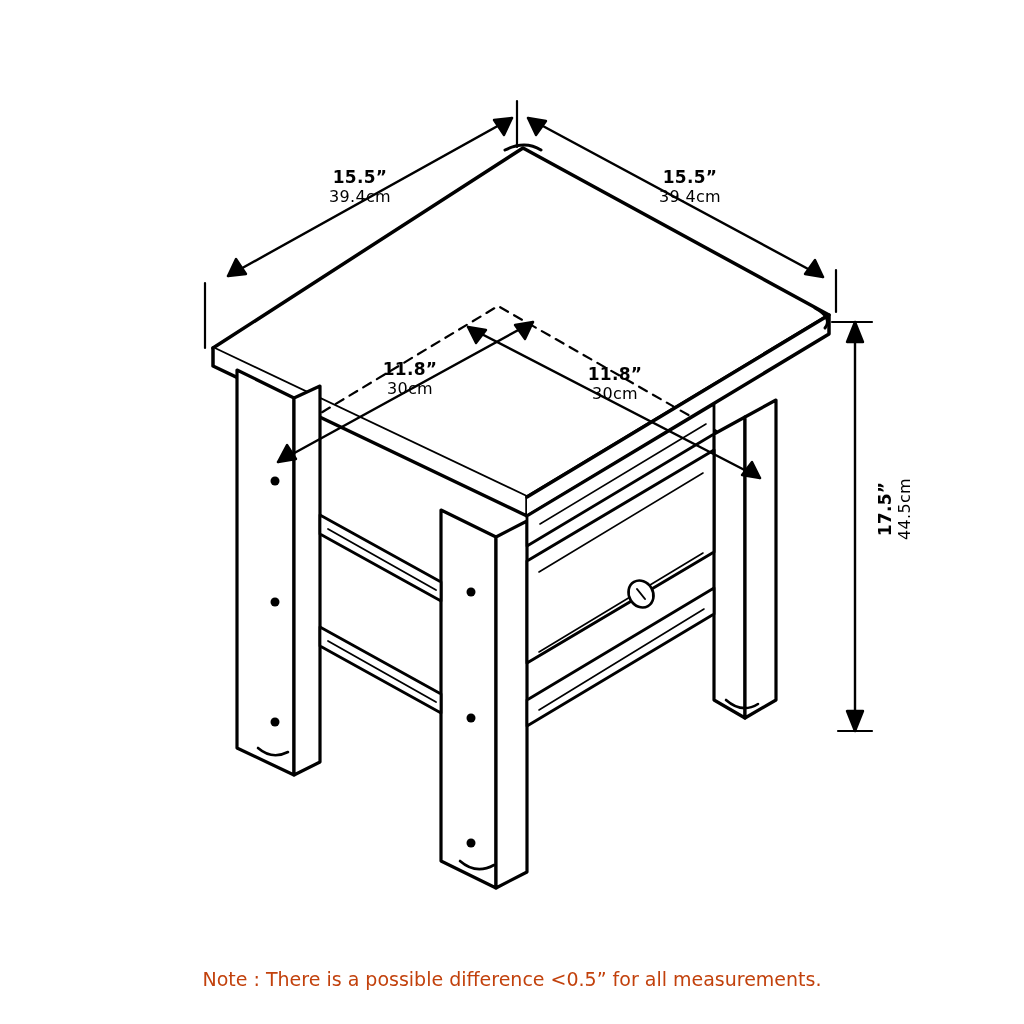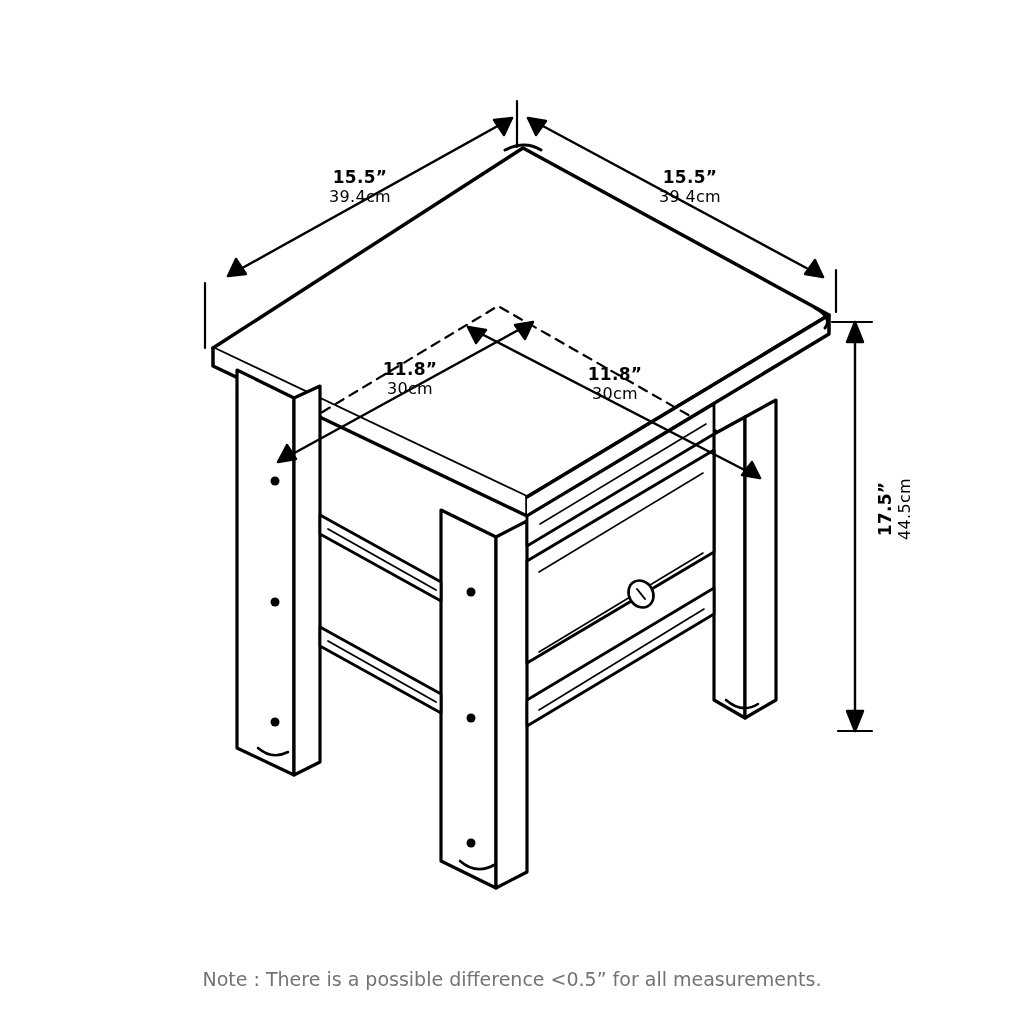--- a/index.html
+++ b/index.html
@@ -54,21 +54,21 @@
     transform-origin: center center;
   }
   .note-text {
     position: absolute;
     left: 0;
     top: 968px;
     width: 1024px;
     text-align: center;
     font-family: "DejaVu Sans", sans-serif;
     font-size: 19px;
-    color: #737373;
+    color: #c2410c;
   }
 </style>
 </head>
 <body>
 
 <div id="diagram-root">
 
   <svg id="furniture-svg" viewBox="0 0 1024 1024">
     <g fill="none" stroke="#000000" stroke-width="3" stroke-linejoin="round" stroke-linecap="round">
 

